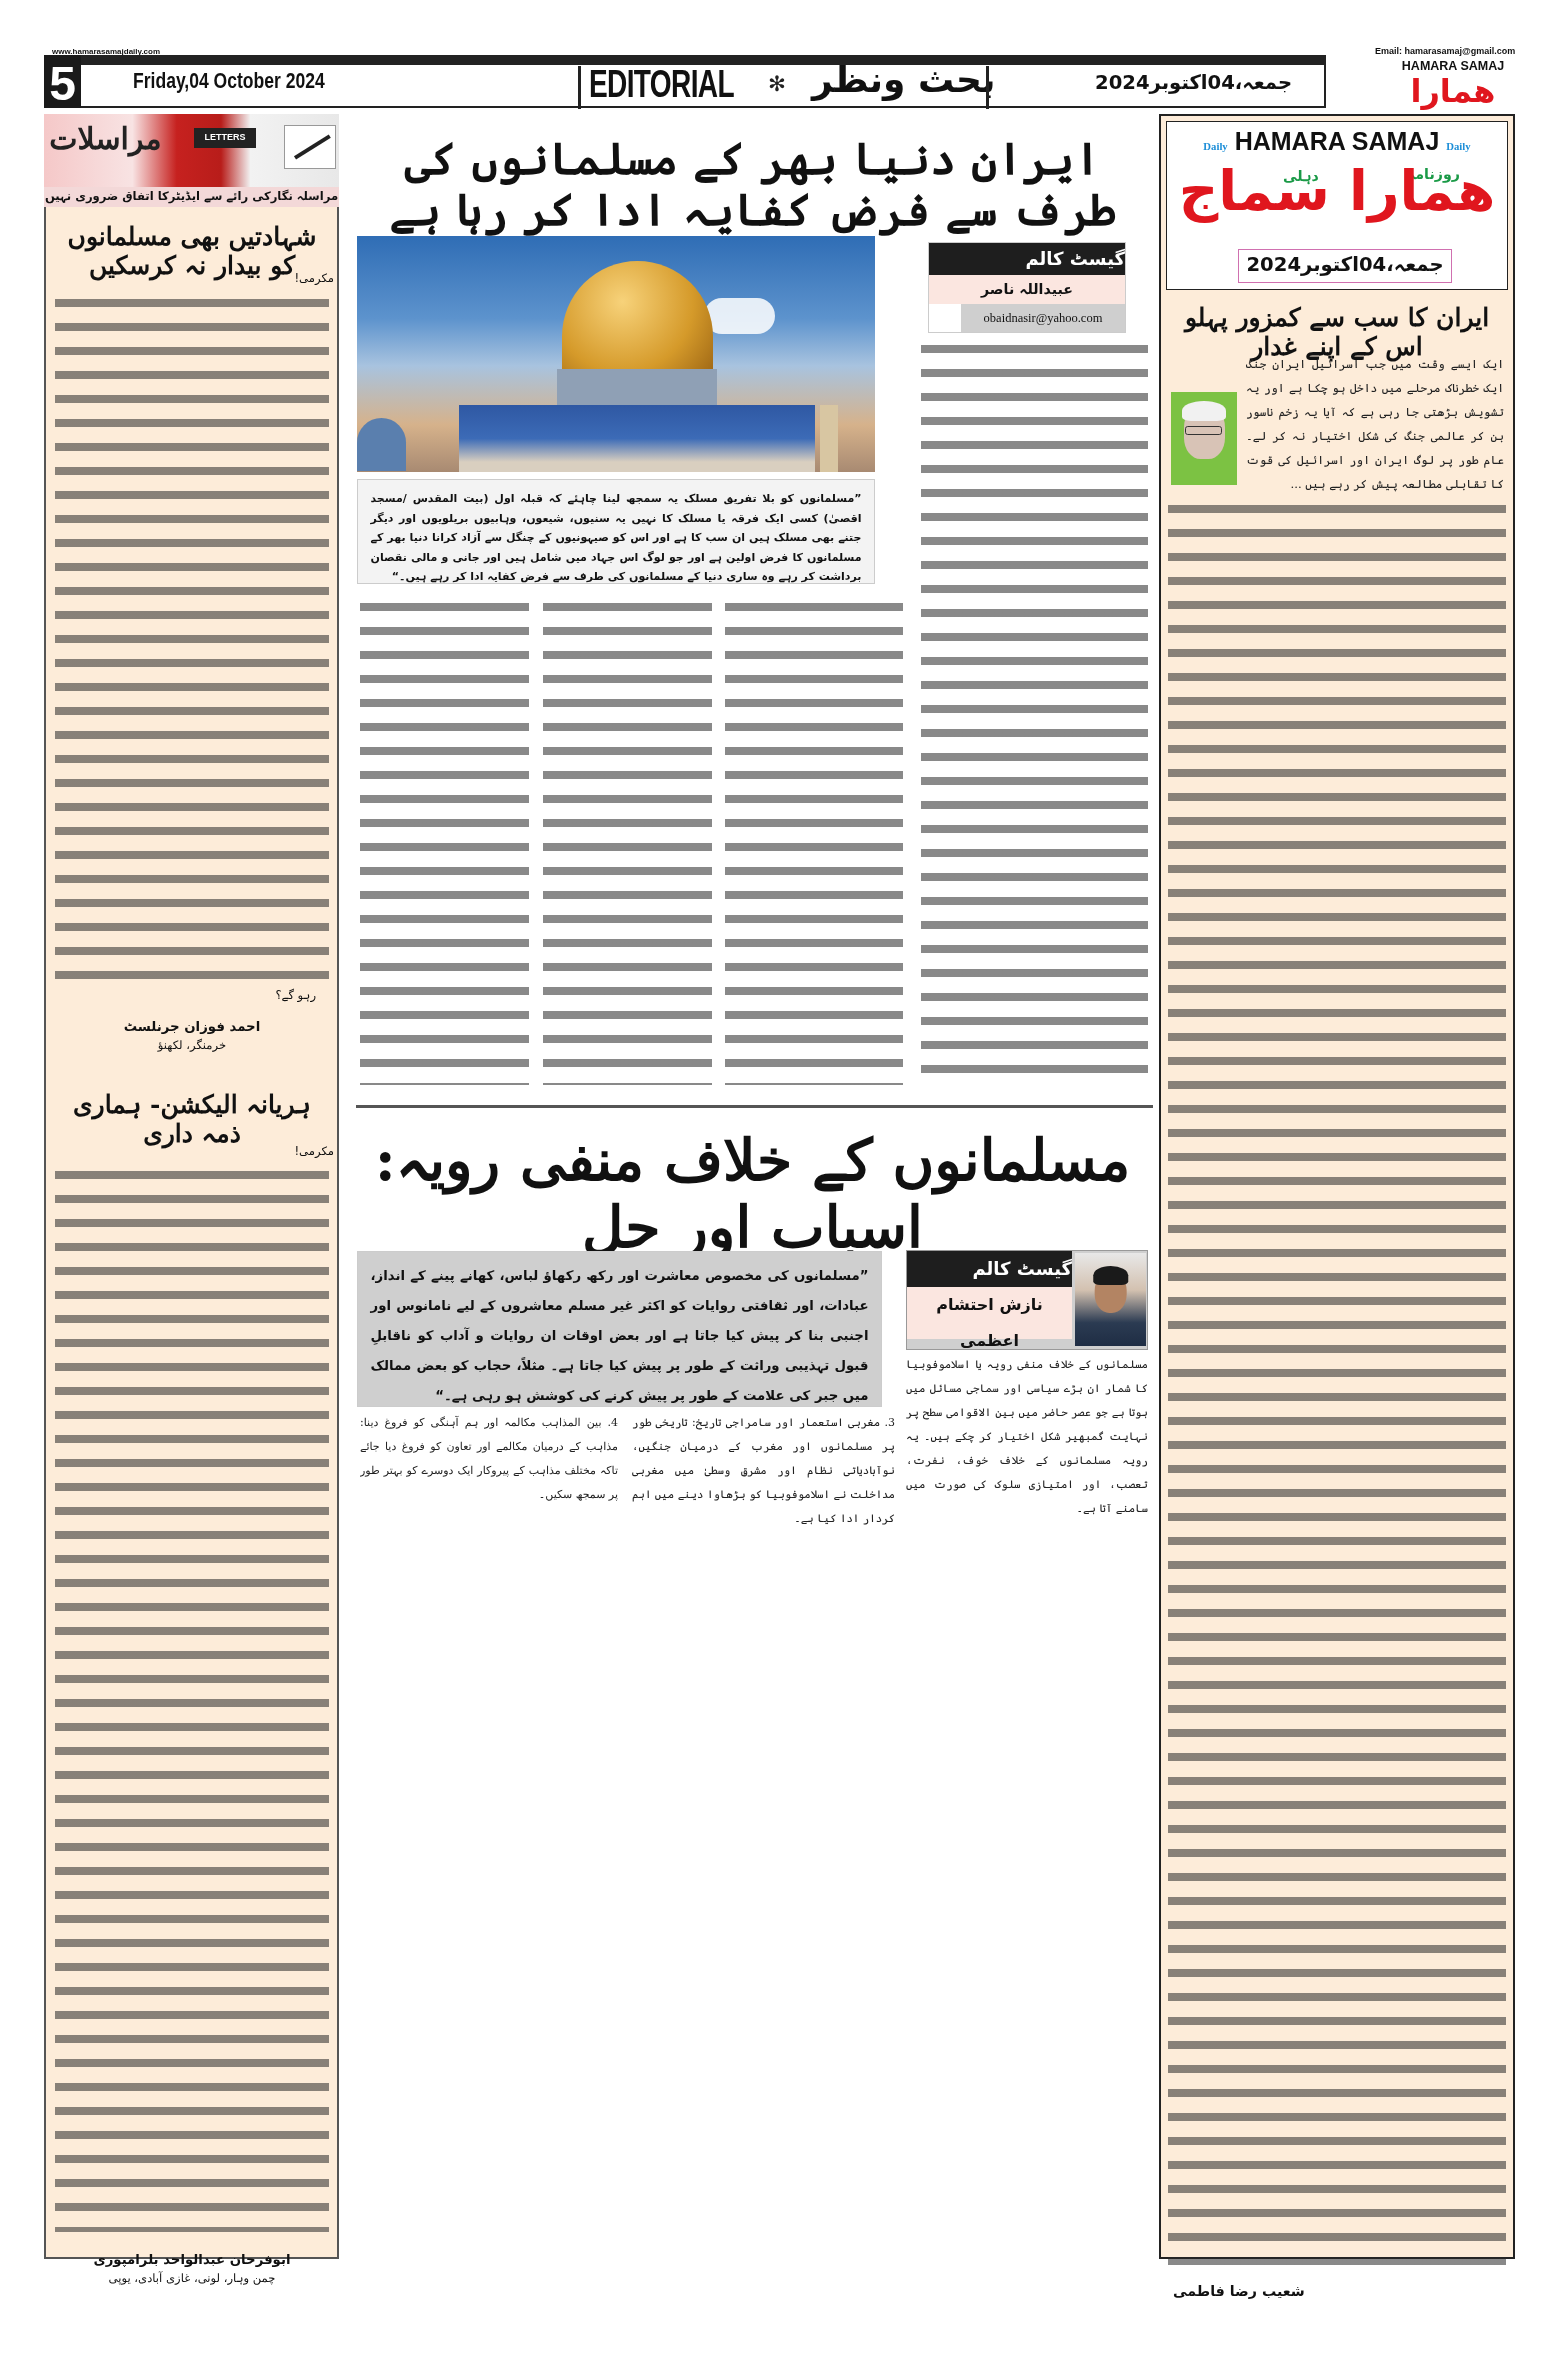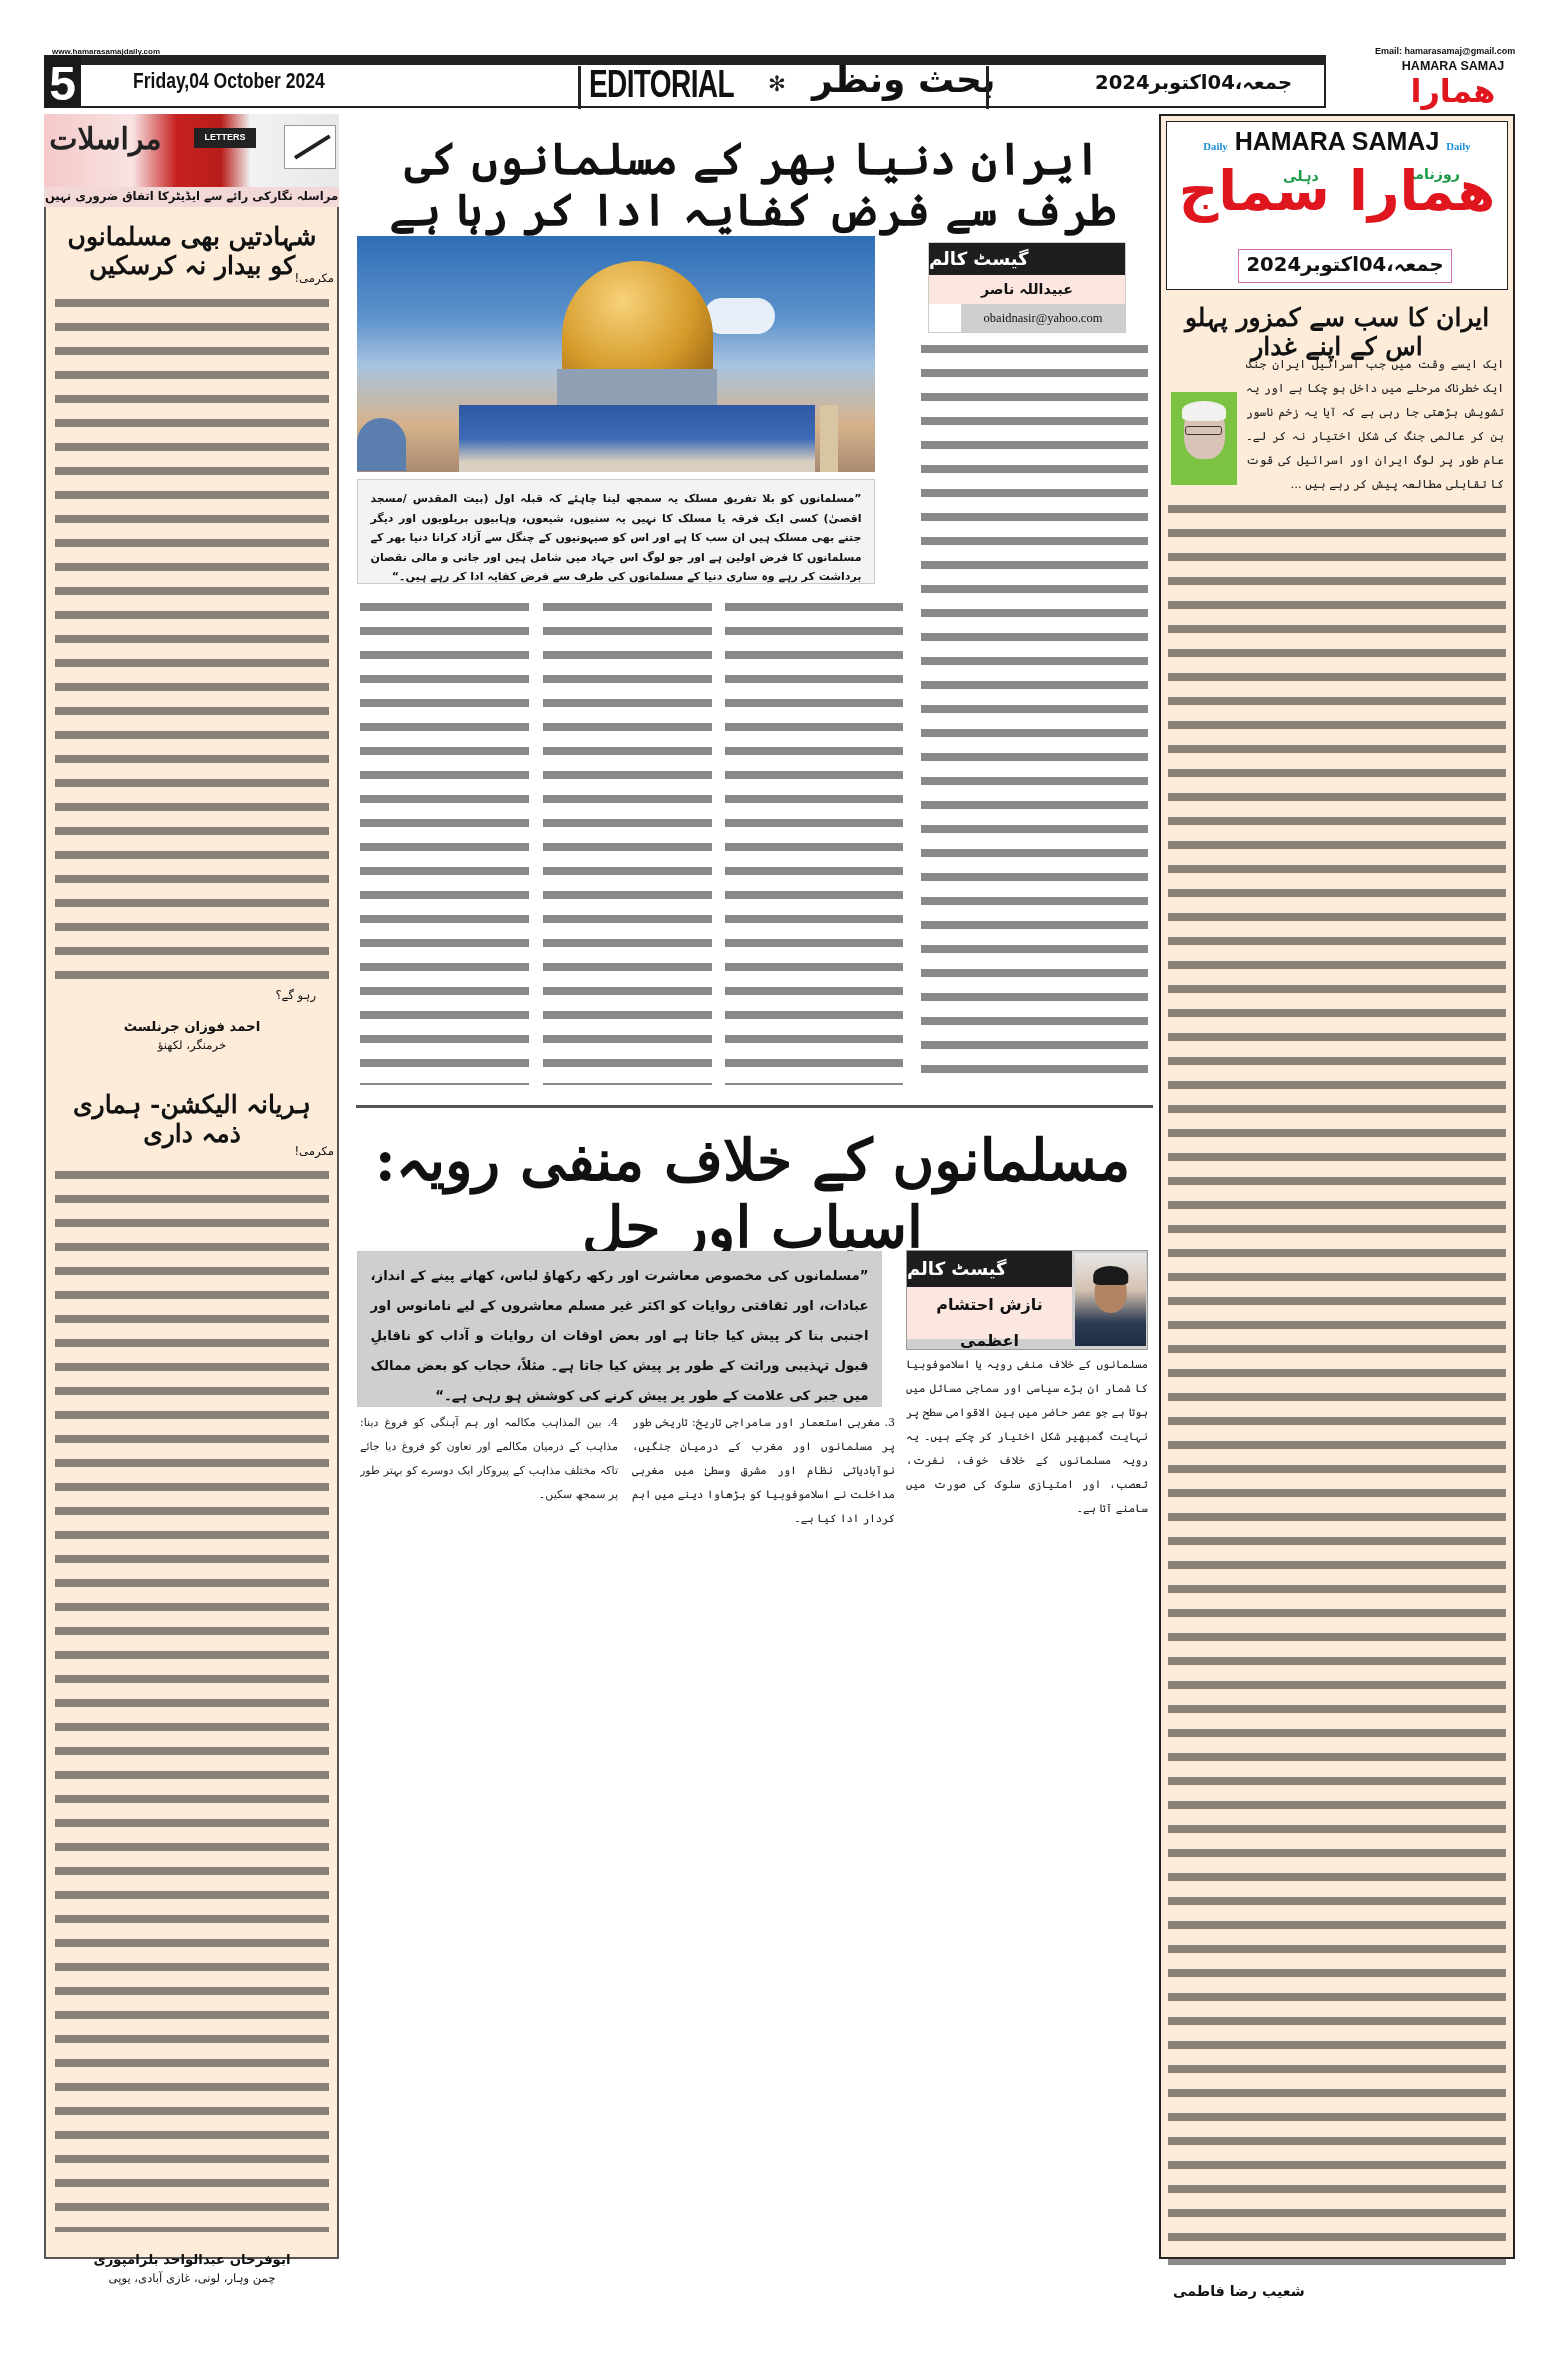--- a/index.html
+++ b/index.html
@@ -35,21 +35,21 @@
   .body-ur { position: absolute; direction: rtl; text-align: justify; font: 12.5px/24px "DejaVu Serif", serif; color: #222; overflow: hidden; }
   .signature { position: absolute; left: 53px; width: 278px; text-align: center; direction: rtl; }
   .signature .name { font: bold 13.3px "DejaVu Sans", sans-serif; }
   .signature .place { font: 11.6px "DejaVu Serif", serif; margin-top: 3.6px; }
 
   
   .headline { position: absolute; direction: rtl; text-align: center; font: bold 44px "DejaVu Serif", serif; color: #111; }
 
   
   .guest { position: absolute; width: 198px; border: 0.9px solid #ccc; }
-  .guest .label { background: #1e1e1e; color: #fff; font: bold 18px "DejaVu Sans", sans-serif; text-align: left; height: 32px; line-height: 32px; direction: rtl; }
+  .guest .label { background: #1e1e1e; color: #fff; font: bold 18px "DejaVu Sans", sans-serif; text-align: right; height: 32px; line-height: 32px; direction: rtl; }
   .guest .author { background: #fbe6e0; font: bold 14.2px "DejaVu Sans", sans-serif; text-align: center; height: 28.5px; line-height: 28.5px; direction: rtl; }
   .guest .email { background: #cfcfcf; font: 12.5px "Liberation Serif", serif; text-align: center; height: 28.5px; line-height: 28.5px; margin-left: 32px; }
 
   .photo-dome { position: absolute; left: 357px; top: 236px; width: 518px; height: 236px; overflow: hidden;
     background: linear-gradient(180deg,#2f6db5 0%,#5d93cd 35%,#a8c3df 55%,#d6b28b 80%,#a88a72 100%); }
   .photo-dome .dome { position: absolute; left: 205px; top: 25px; width: 151px; height: 116px; border-radius: 76px 76px 0 0; background: radial-gradient(circle at 40% 35%,#f7d27a,#d59a2a 60%,#9c6514); }
   .photo-dome .drum { position: absolute; left: 200px; top: 133px; width: 160px; height: 36px; background: #8fa0b5; }
   .photo-dome .octagon { position: absolute; left: 102px; top: 169px; width: 356px; height: 67px; background: linear-gradient(180deg,#2f58a3 0%,#3c6bb7 50%,#d9cfc0 85%); }
   .photo-dome .small-dome { position: absolute; left: 0; top: 182px; width: 49px; height: 53px; border-radius: 25px 25px 0 0; background: #5a7fae; }
   .photo-dome .minaret { position: absolute; left: 463px; top: 169px; width: 18px; height: 67px; background: #d8c6a2; }

